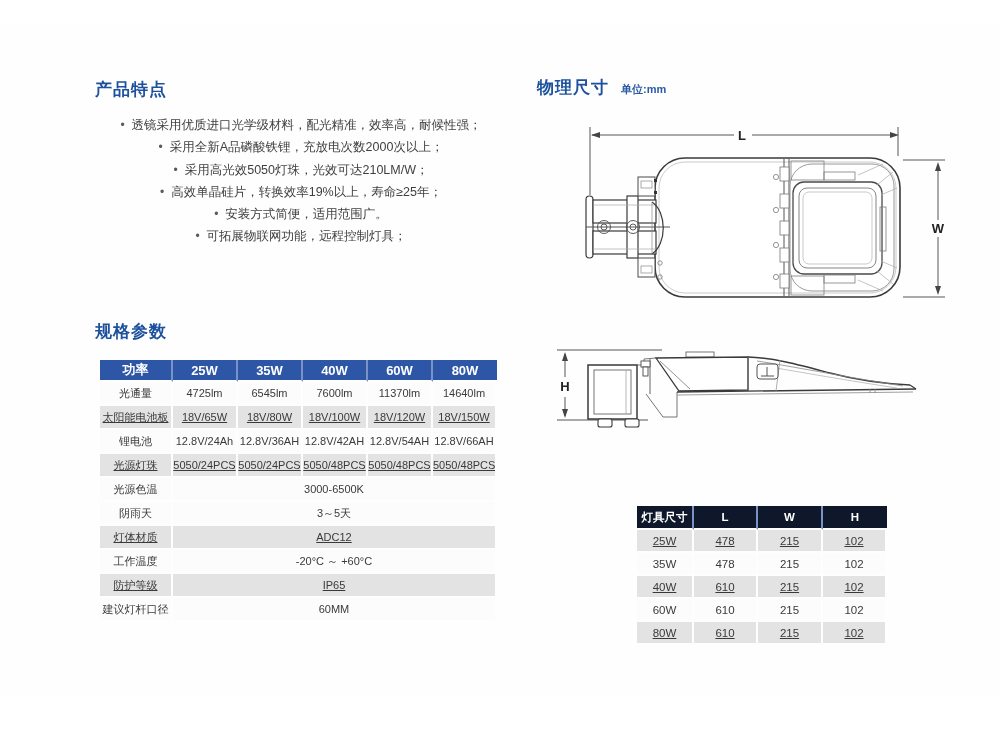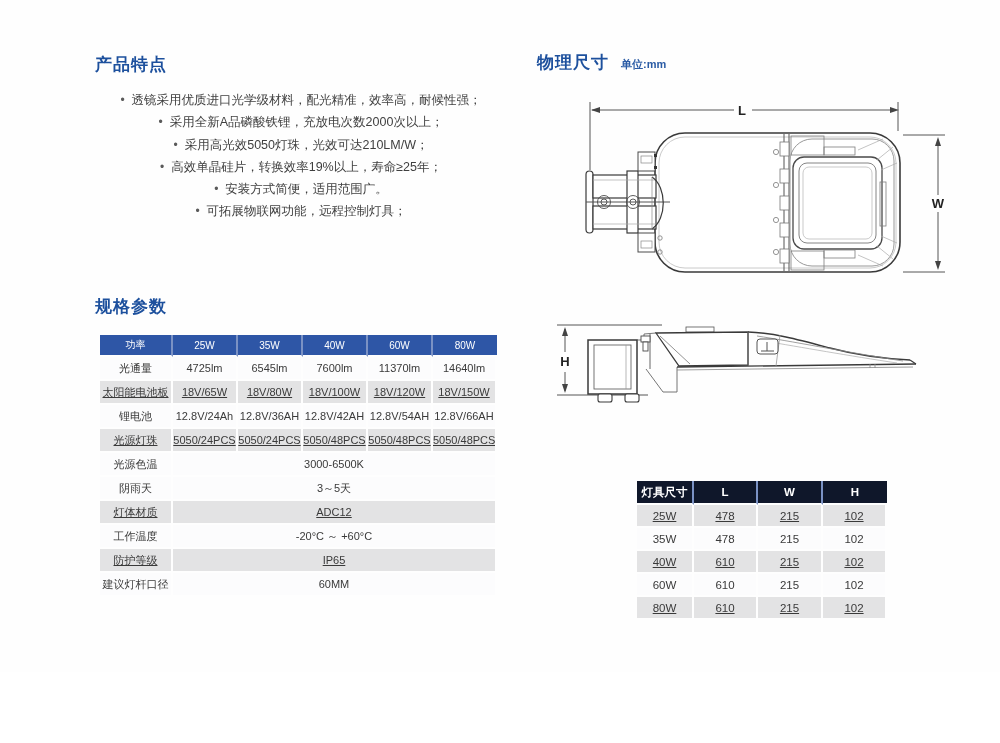--- a/index.html
+++ b/index.html
@@ -1,21 +1,21 @@
 <!DOCTYPE html>
 <html><head>
 <meta charset="utf-8">
 <style>
   * { margin:0; padding:0; box-sizing:border-box; }
   html,body { width:1000px; height:743px; }
   body {
     font-family:"Liberation Sans","DejaVu Sans",sans-serif;
     background:#ffffff; color:#3c3c3c; position:relative; overflow:hidden;
   }
-  .page { position:absolute; inset:0; width:1000px; height:672px; background:#fefefe; }
+  .page { position:absolute; inset:0; width:1000px; height:672px; background:#fefefe;margin-top:25px; }
 
   
   .sec-title {
     font-size:17px; font-weight:700; color:#1d509d; letter-spacing:1px; line-height:22px;
   }
   .unit-label { font-size:11px; font-weight:600; color:#2a5ba5; margin-left:12px; }
 
   
   .features { position:absolute; left:95px; top:54px; width:420px; }
   .feature-list { list-style:none; margin-top:13px; }
@@ -35,21 +35,21 @@
   
   .specs { position:absolute; left:100px; top:296px; width:397px; }
   .specs .sec-title { margin-left:-5px; }
   table { border-collapse:separate; border-spacing:0; table-layout:fixed; }
   .spec-table { width:397px; margin-top:17px; }
   .spec-table th, .spec-table td {
     text-align:center; vertical-align:middle; overflow:hidden;
     border-right:2px solid #fefefe; border-bottom:2px solid #fefefe;
   }
   .spec-table th {
-    background:#2e56a6; color:#ffffff; font-size:10px; font-weight:400;
+    background:#2e56a6; color:#ffffff; font-size:13px; font-weight:700;
     height:22px; border-right:2px solid #7b92c4;
   }
   .spec-table th:last-child { border-right:none; }
   .spec-table td { font-size:11px; color:#3a3a3a; height:24px; }
   tr.w td { background:#fcfcfd; }
   tr.g td { background:#e3e3e4;text-decoration:underline; }
 
   
   .dim-table-wrap { position:absolute; left:637px; top:481px; }
   .dim-table { width:250px; }

